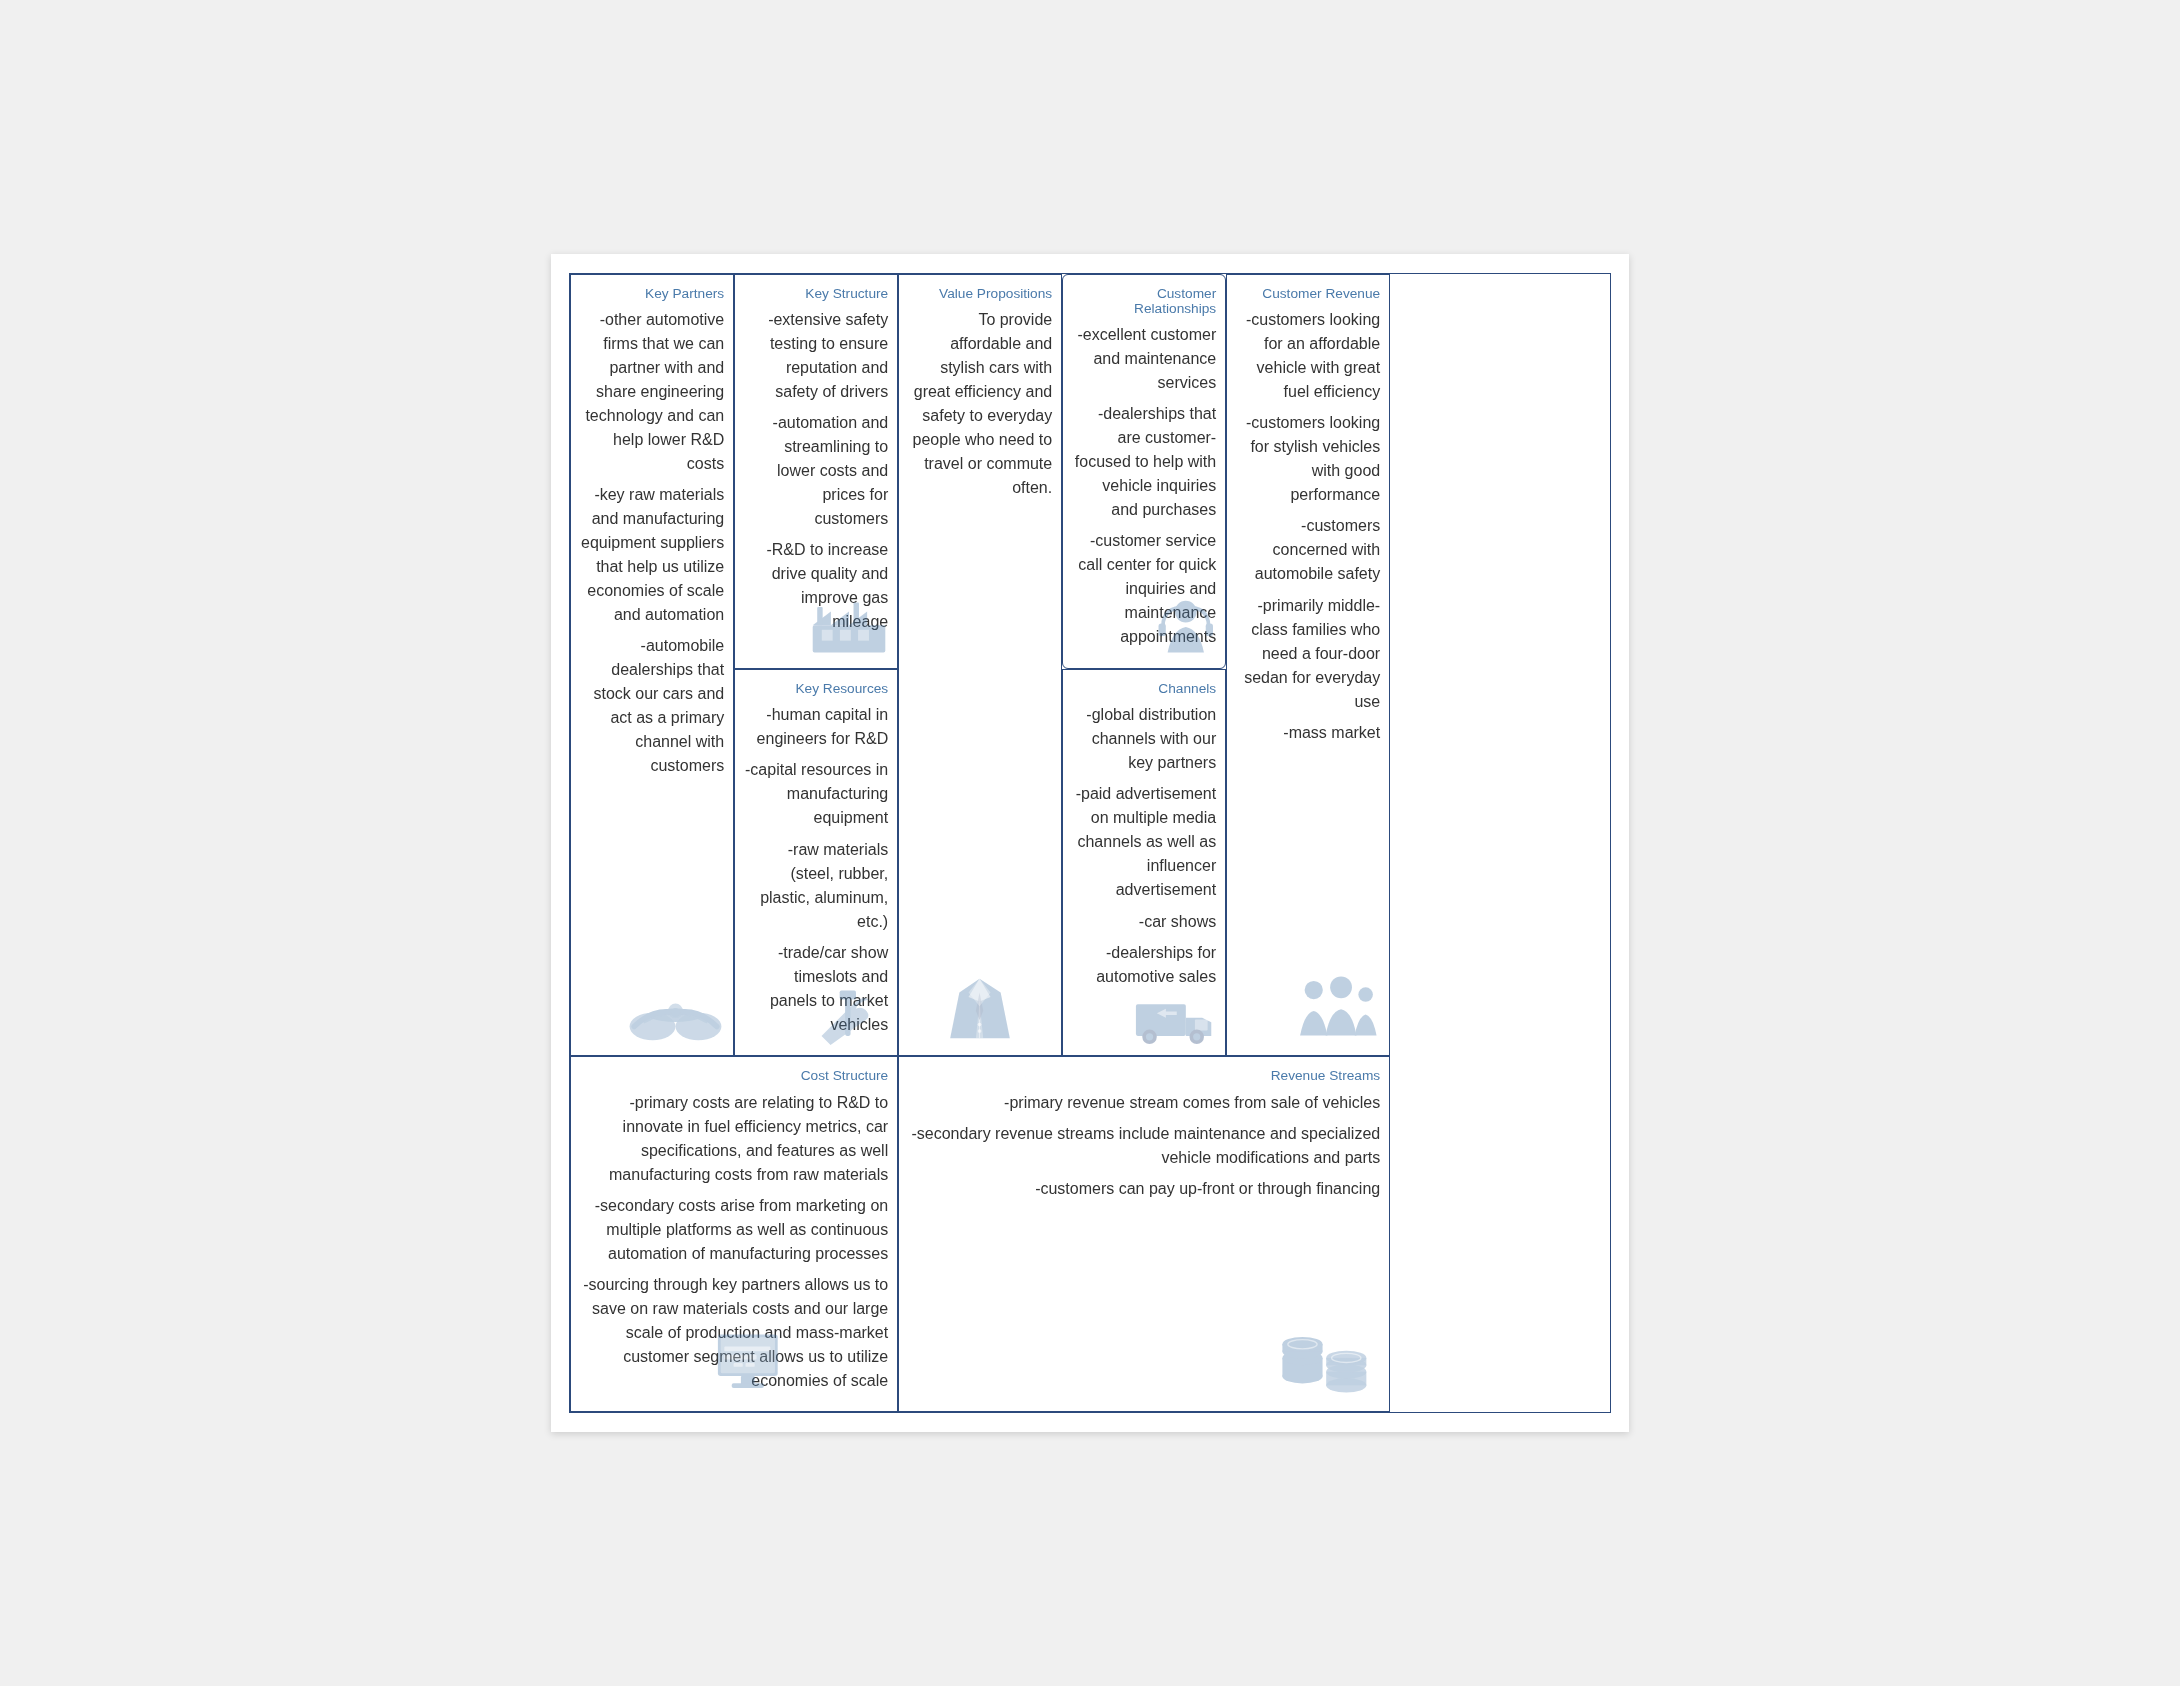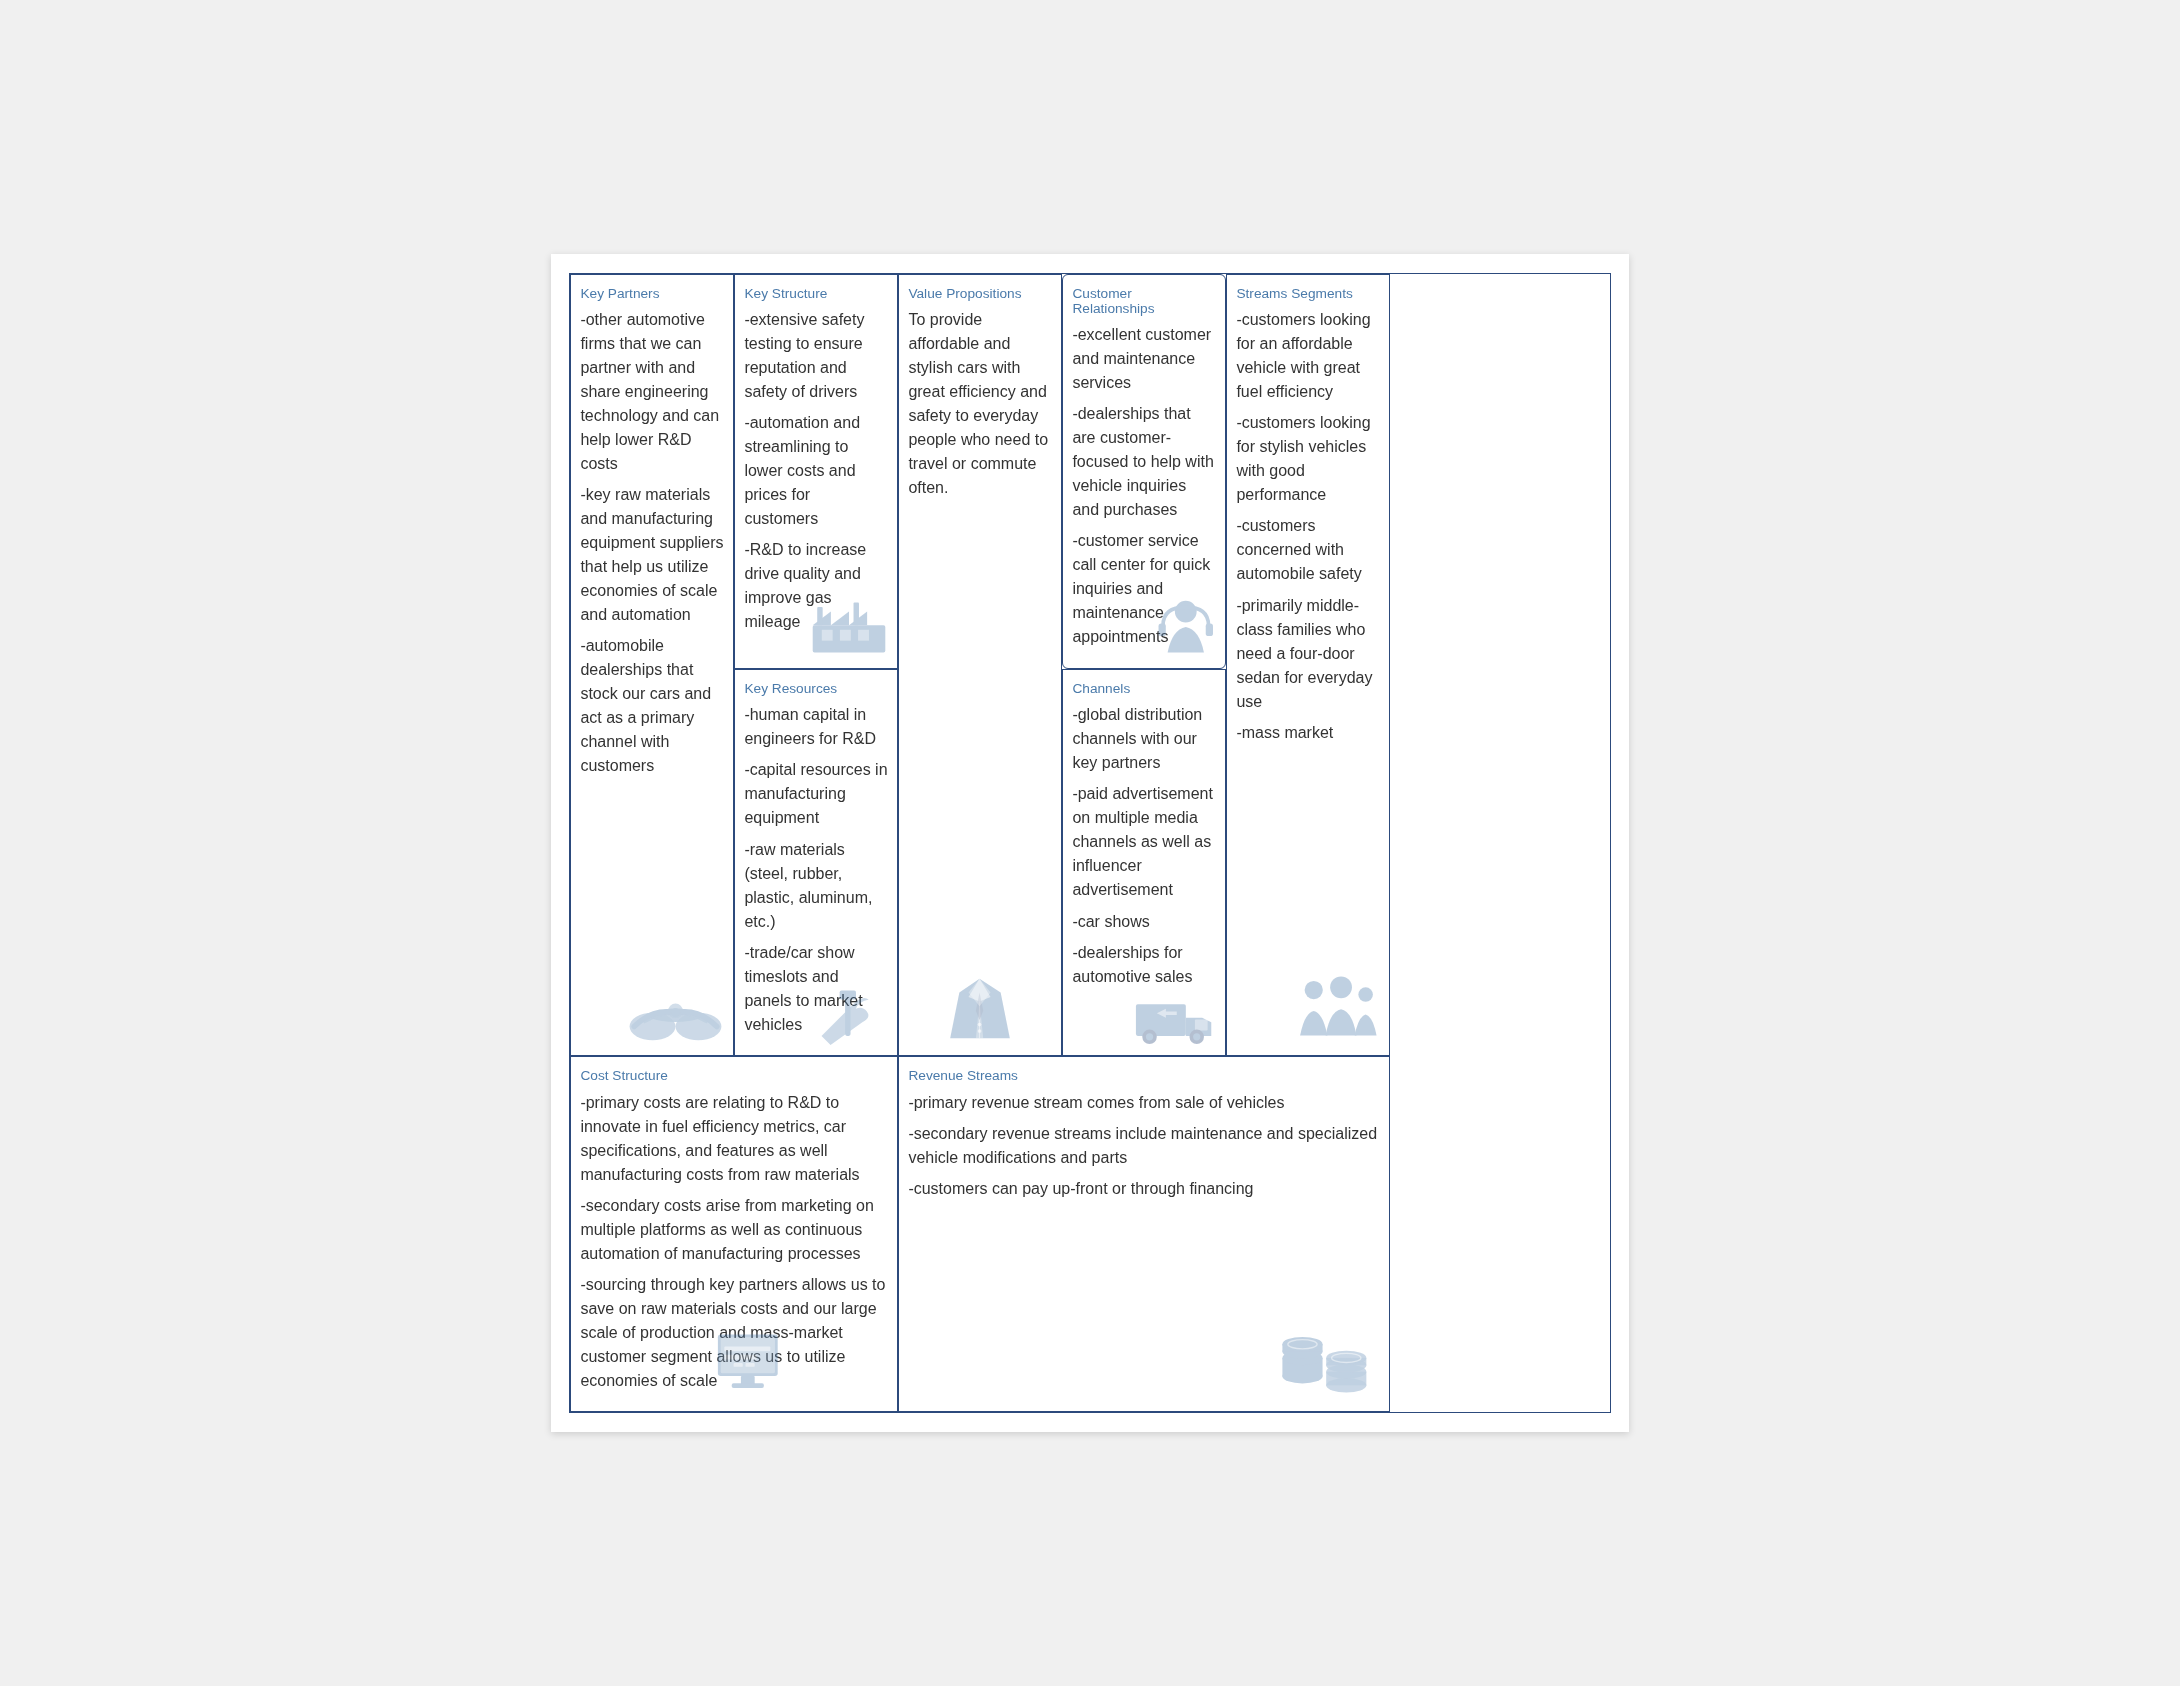--- a/index.html
+++ b/index.html
@@ -27,20 +27,21 @@
       font-size: 25.6px;
       font-weight: bold;
       color: #1a1a2e;
       letter-spacing: 1.8px;
     }
     .bmc-grid {
       border: 1.8px solid #2c4a7c;
       display: grid;
       grid-template-columns: 164px 164px 164px 164px 164px;
       grid-template-rows: auto auto auto;
+      text-align: right;
     }
     .cell {
       border: 0.9px solid #2c4a7c;
       padding: 11px 9.1px;
       position: relative;
       overflow: hidden;
       min-height: 137px;
     }
     .cell-title {
       font-size: 13.7px;
@@ -208,21 +209,21 @@
           <path d="M20 60 Q25 35 40 32 Q55 35 60 60Z"></path>
 
           <path d="M15 30 Q15 10 40 10 Q65 10 65 30" stroke="#4a7aaa" stroke-width="4" fill="none"></path>
           <rect x="10" y="28" width="8" height="14" rx="3"></rect>
           <rect x="62" y="28" width="8" height="14" rx="3"></rect>
         </svg>
       </div>
     </div>
 
     <div class="cell customer-segments">
-      <div class="cell-title">Streams Segments</div>
+      <div class="cell-title">Customer Revenue</div>
       <div class="cell-content">
         <p>-customers looking for an affordable vehicle with great fuel efficiency</p>
         <p>-customers looking for stylish vehicles with good performance</p>
         <p>-customers concerned with automobile safety</p>
         <p>-primarily middle-class families who need a four-door sedan for everyday use</p>
         <p>-mass market</p>
       </div>
 
       <div class="icon-container">
         <svg width="91" height="69" viewBox="0 0 100 75" fill="#4a7aaa">

